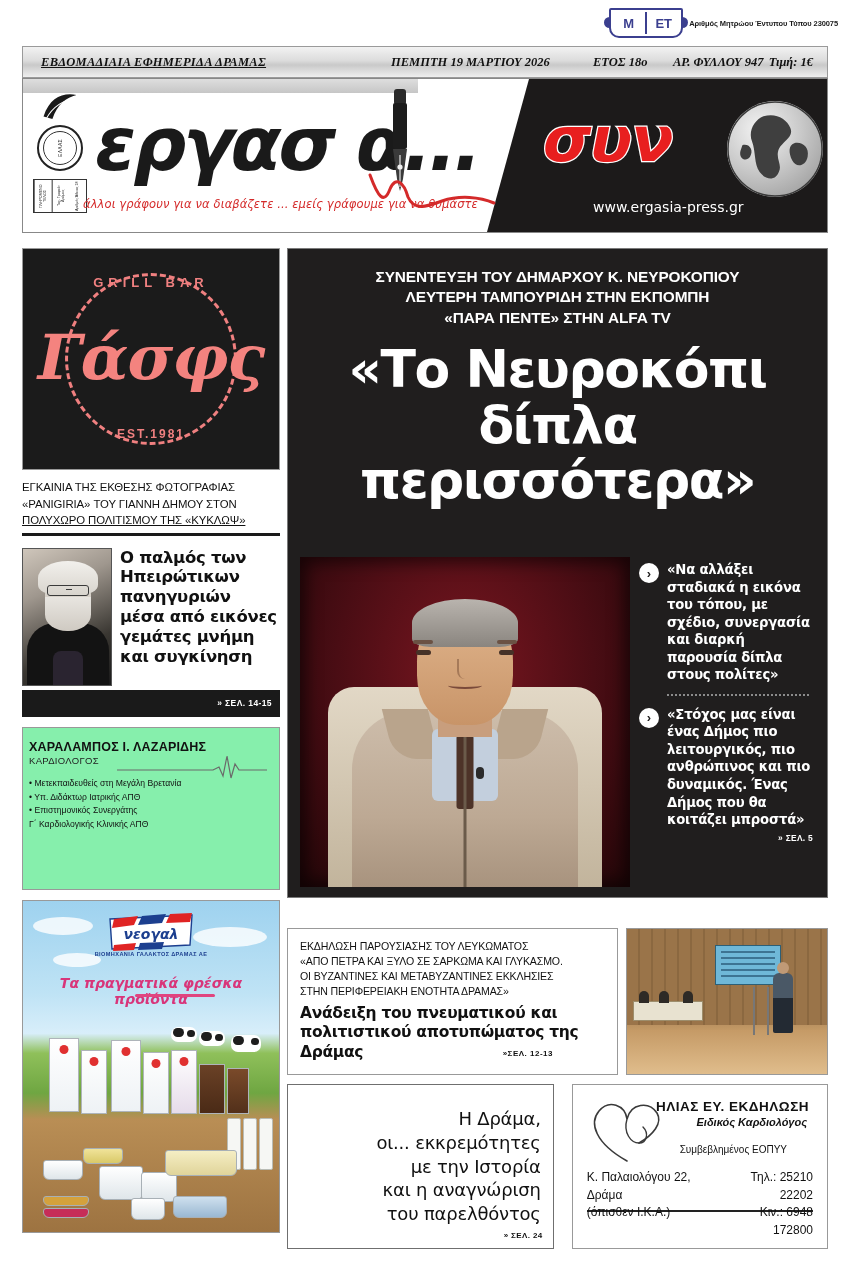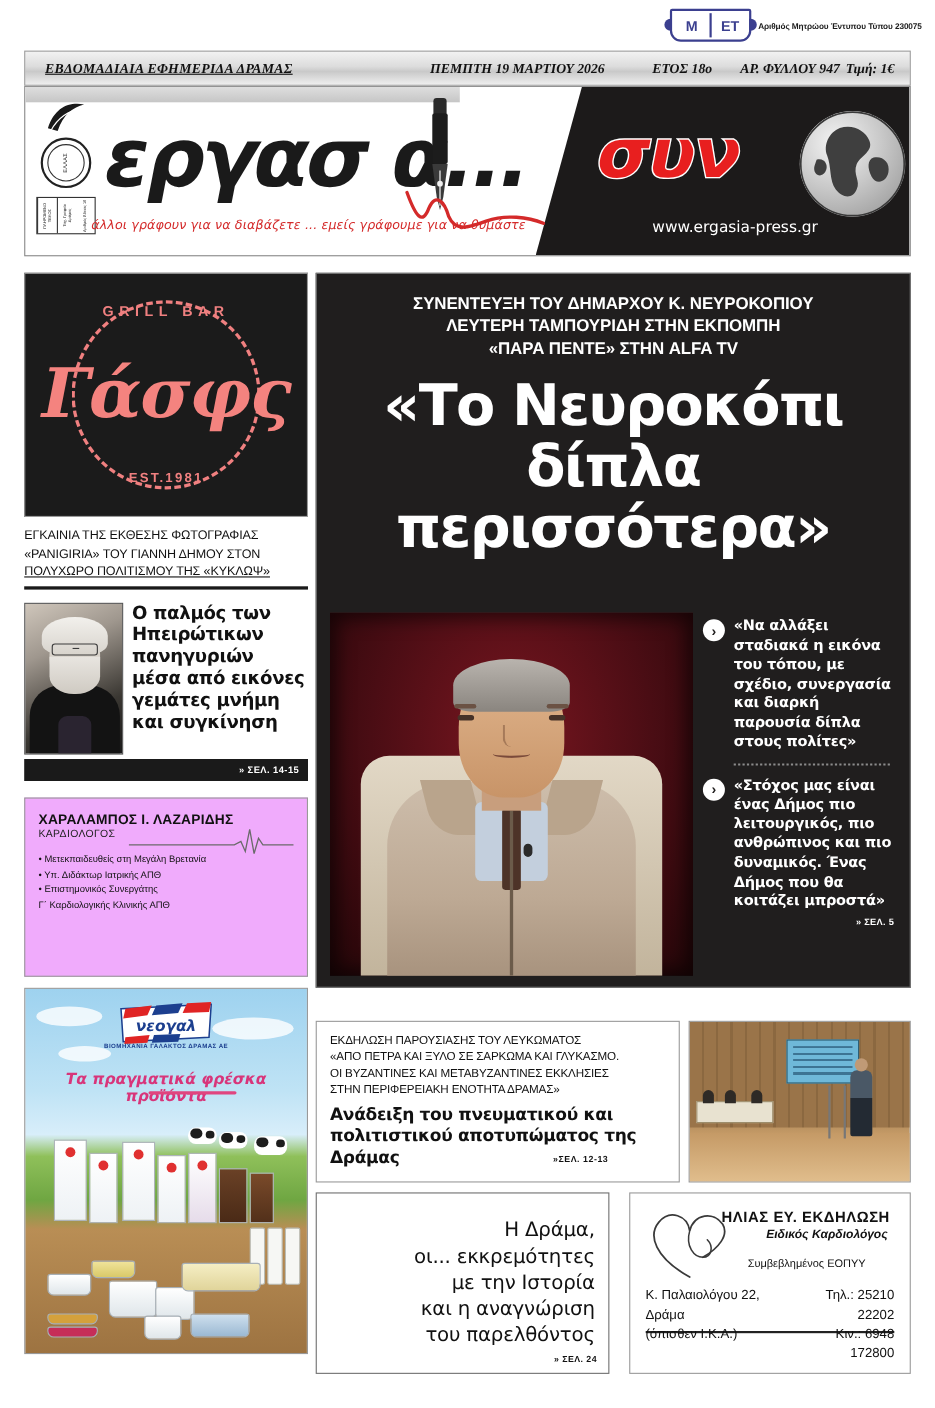--- a/index.html
+++ b/index.html
@@ -209,29 +209,29 @@
   }
   .pp-shirt {
     position: absolute; left: 30px; bottom: 0; width: 30px; height: 34px;
     background: #2a2430; border-radius: 8px 8px 0 0;
   }
   .palmos-title {
     font-family: "DejaVu Sans", sans-serif; font-weight: bold;
     font-size: 16.5px; line-height: 1.2; color: #111; letter-spacing: -0.3px;
   }
   .palmos-ref {
-    margin-top: 4px; height: 20px; background: #1a1a1a; color: #fff;
+    margin-top: 4px; height: 27px; background: #1a1a1a; color: #fff;
     font-size: 8.5px; font-weight: bold; display: flex; align-items: center;
     justify-content: flex-end; padding-right: 8px; letter-spacing: .4px;
   }
 
   
   .card1 {
-    margin-top: 15px; border: 1px solid #999; background: #f0abfc;
-    height: 163px; padding: 12px 12px; position: relative;
+    margin-top: 10px; border: 1px solid #999; background: #86efac;
+    height: 163px; padding: 12px 6px; position: relative;
   }
   .c1-name {
     font-family: "Liberation Sans", sans-serif; font-weight: bold;
     font-size: 12.5px; color: #111; letter-spacing: .2px;
   }
   .c1-spec { font-size: 9.5px; color: #222; margin-top: 1px; letter-spacing: .3px; }
   .c1-ekg { position: absolute; right: 12px; top: 26px; width: 150px; height: 26px; }
   .c1-ekg svg { width: 100%; height: 100%; }
   .c1-list { margin-top: 11px; font-size: 8.6px; line-height: 1.62; color: #111; }
   .c1-contact {

